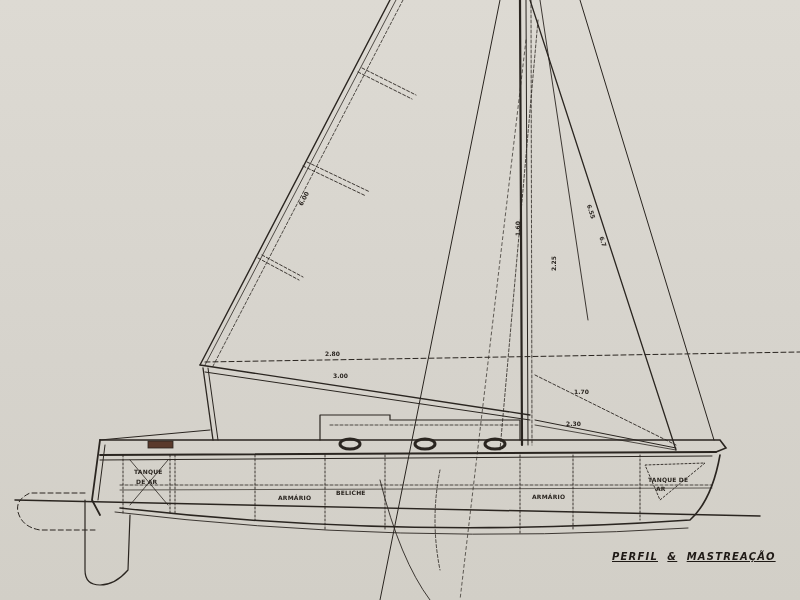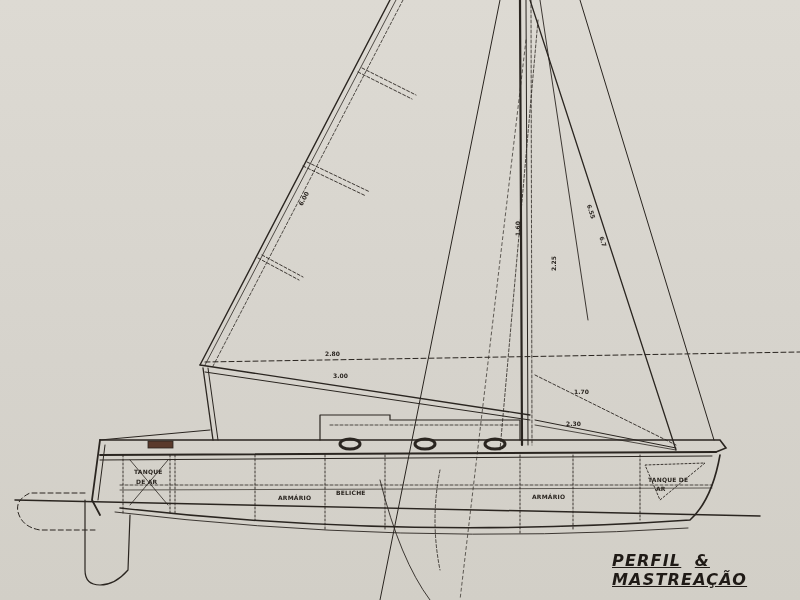--- a/index.html
+++ b/index.html
@@ -2,21 +2,21 @@
 <html><head>
 <meta charset="utf-8">
 <style>
   html,body{margin:0;padding:0;}
   body{width:800px;height:600px;overflow:hidden;background:#d9d6cf;font-family:"DejaVu Sans",sans-serif;}
   #canvas{position:relative;width:800px;height:600px;background:linear-gradient(180deg,#dddad3 0%,#d6d3cc 60%,#d2cfc7 100%);}
   svg{position:absolute;left:0;top:0;}
   .lbl{position:absolute;font-family:"DejaVu Sans",sans-serif;font-weight:bold;color:#2a2520;white-space:nowrap;}
   .small{font-size:6px;letter-spacing:0.2px;}
   .dim{font-size:6px;}
-  .title{position:absolute;left:612px;top:551px;font-size:16px;font-weight:bold;font-style:italic;color:#1f1a16;letter-spacing:1.2px;}
+  .title{position:absolute;left:612px;top:551px;font-size:10px;font-weight:bold;font-style:italic;color:#1f1a16;letter-spacing:1.2px;}
   .title span{text-decoration:underline;}
 </style>
 </head>
 <body>
 
 <div id="canvas">
   <svg width="800" height="600" viewBox="0 0 800 600">
     <g stroke="#2a2520" fill="none" stroke-linecap="round">
 
       <line x1="520" y1="0" x2="522" y2="445" stroke-width="2.2"></line>

